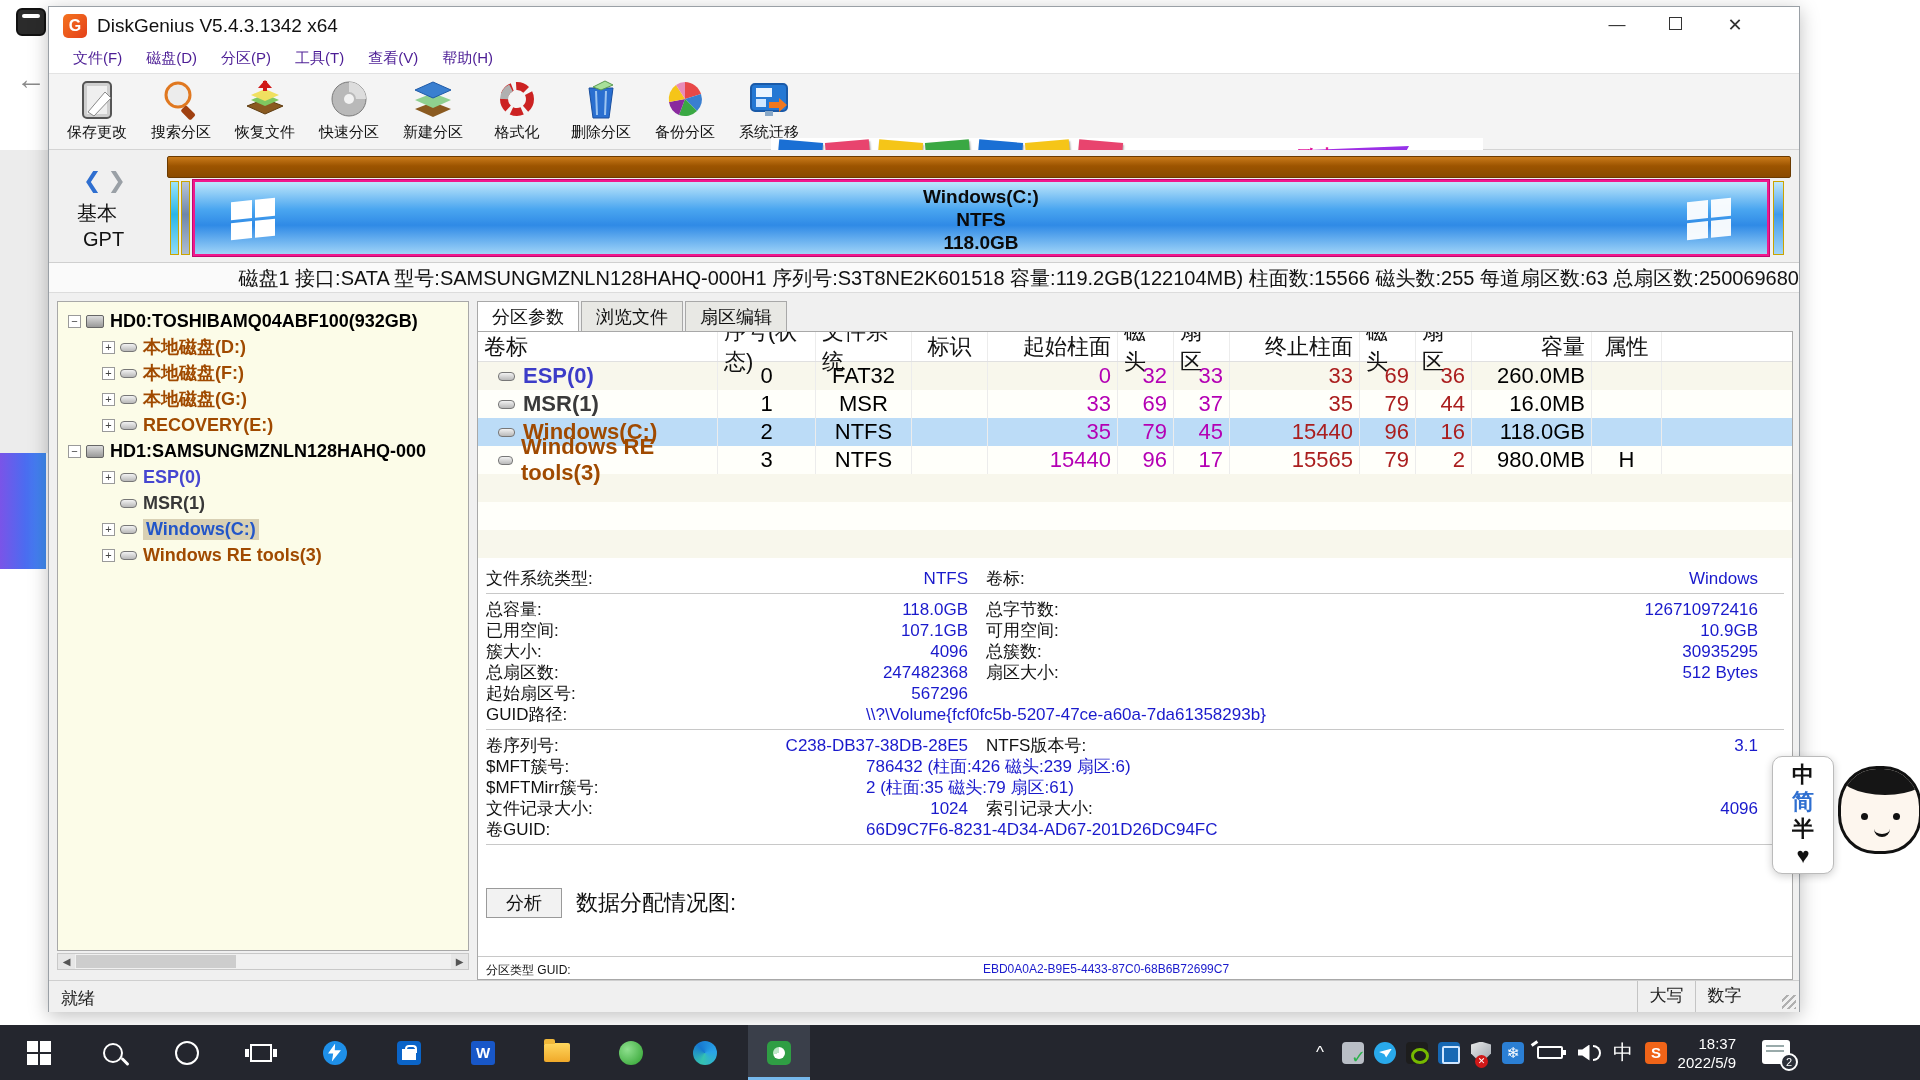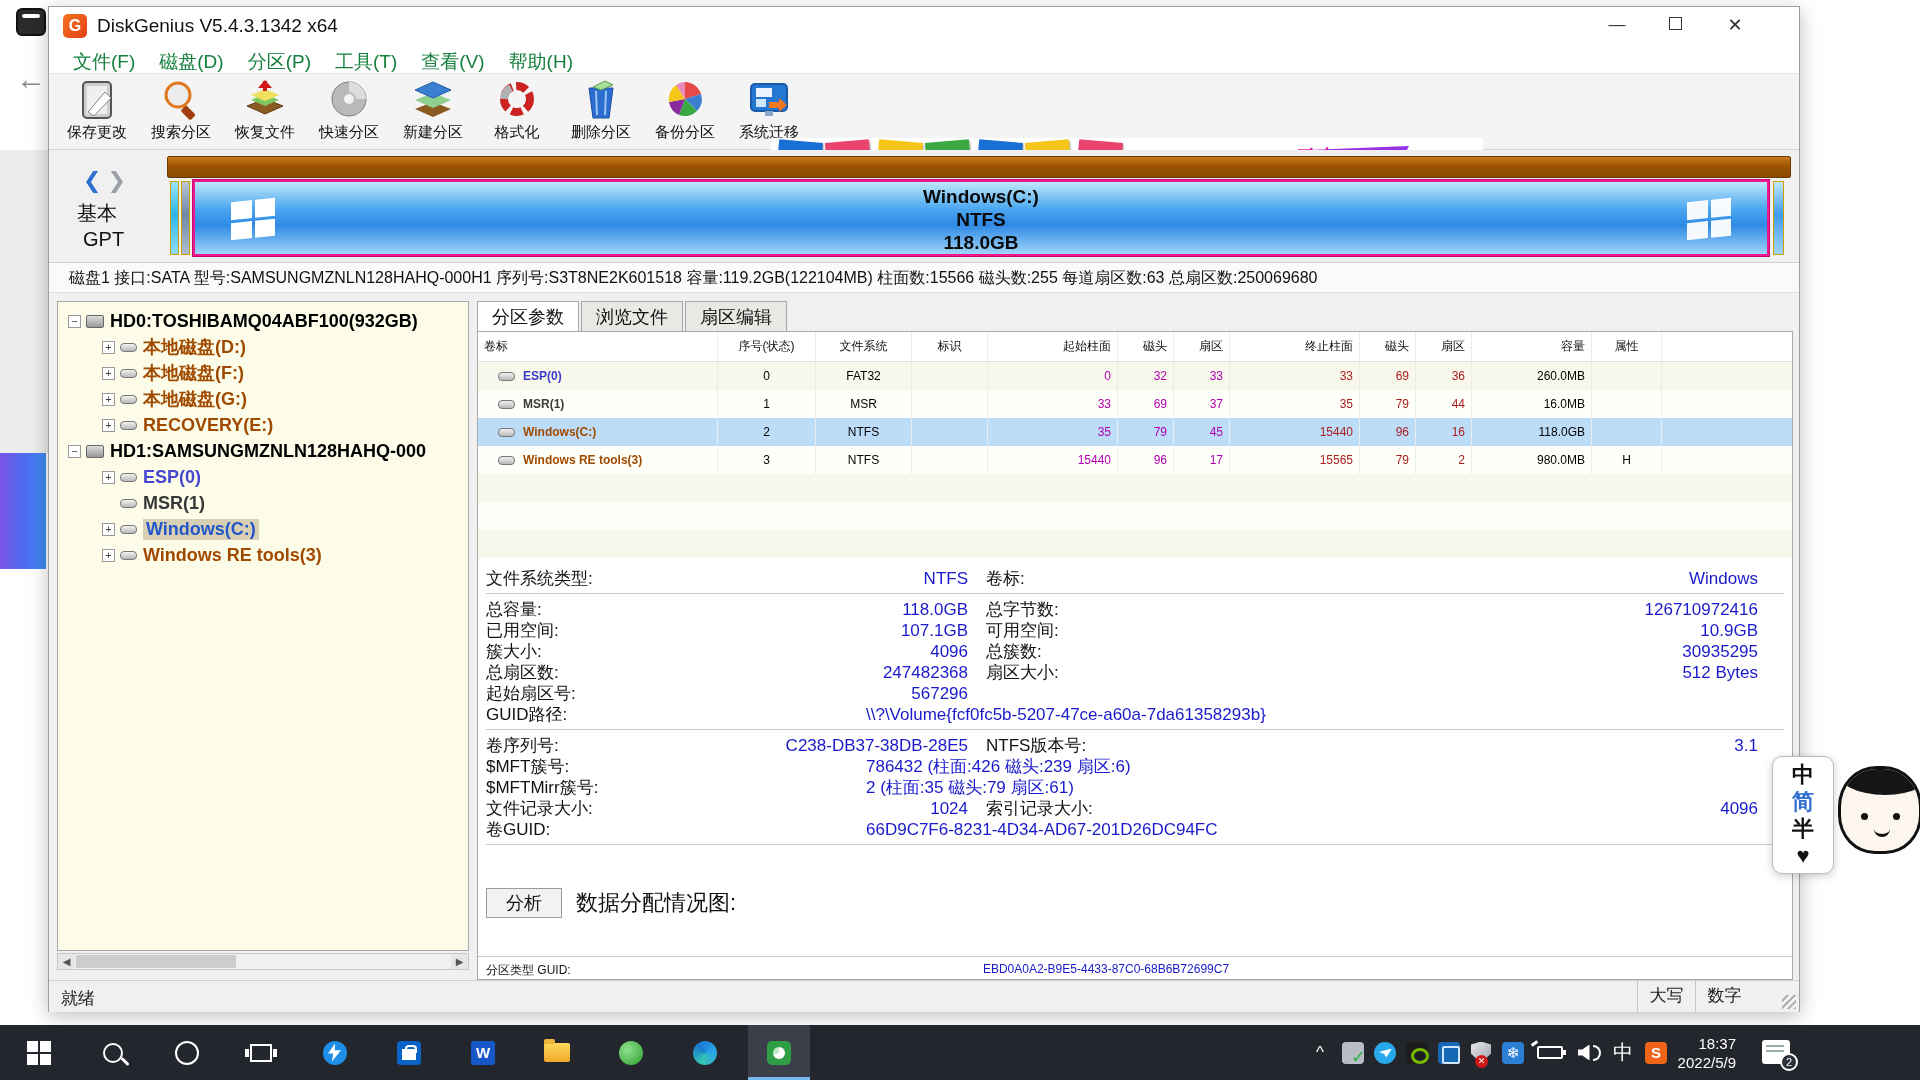--- a/index.html
+++ b/index.html
@@ -22,21 +22,21 @@
 
   #titlebar { left:0; top:0; width:100%; height:38px; background:#fff; }
   #app-icon { left:14px; top:7px; width:24px; height:24px; background:linear-gradient(135deg,#f4731f,#e4401a); border-radius:5px;
     color:#fff; font-weight:bold; font-size:16px; text-align:center; line-height:24px; }
   #title-text { left:48px; top:8px; font-size:19px; color:#111; }
   .cap-btn { top:0; width:56px; height:36px; text-align:center; line-height:36px; font-size:17px; color:#333; }
   #btn-min { left:1540px; } #btn-max { left:1598px; } #btn-close { left:1658px; font-size:18px; }
   #btn-max::after { content:""; display:inline-block; width:11px; height:11px; border:1px solid #333; }
 
   #menubar { left:0; top:38px; width:100%; height:29px; background:#fff; border-bottom:1px solid #e3e3e3; padding-left:12px; }
-  .menu-item { display:inline-block; padding:4px 12px; font-size:19px; color:#15803d;text-align:right; }
+  .menu-item { display:inline-block; padding:4px 12px; font-size:15px; color:#4c1d95;text-align:right; }
 
   
   #toolbar { left:0; top:67px; width:100%; height:76px; background:#f4f4f4; border-bottom:1px solid #d4d4d4; }
   .tool-btn { top:2px; width:80px; height:72px; text-align:center; }
   .tool-btn svg { display:block; margin:2px auto 0; }
   .tool-label { font-size:15px; color:#111; display:block; margin-top:1px; }
 
   
   #banner { left:722px; top:64px; width:712px; height:79px; background:#fff; overflow:hidden; }
   .tile { position:absolute; top:3px; width:44px; height:50px; text-align:center; line-height:50px; font-size:30px; font-weight:bold;
@@ -69,21 +69,21 @@
   .winlogo { position:absolute; width:44px; height:38px; display:grid; grid-template-columns:1fr 1fr; grid-template-rows:1fr 1fr; gap:3px; }
   .winlogo span { background:#fff; }
   #logo-left { left:36px; top:18px; transform:skewY(-6deg); }
   #logo-right { right:36px; top:18px; transform:skewY(-6deg); opacity:.95; }
   #main-part-text { position:absolute; left:0; top:3px; width:100%; text-align:center; font-size:19px; font-weight:bold; color:#0a0a0a; line-height:23px; }
   #sliver-re { position:absolute; left:1606px; top:25px; width:11px; height:74px; border:1px solid #caa400;
      background:linear-gradient(180deg,#bfe7fb,#3f9aec 45%,#9fd4f8); }
 
   
   #infobar { left:0; top:256px; width:100%; height:30px; background:#fafafa; border-bottom:1px solid #dcdcdc;
-     font-size:16px; color:#111; line-height:30px; padding-left:20px; white-space:nowrap; }
+     font-size:20px; color:#111; line-height:30px; padding-left:28px; white-space:nowrap;text-align:right; }
 
   
   #content { left:0; top:286px; width:100%; height:687px; background:#f0f0f0; }
   #tree { left:8px; top:8px; width:412px; height:650px; background:#fcfce8; border:1px solid #a8a8a8; overflow:hidden; padding-top:6px; }
   .tree-row { height:26px; display:flex; align-items:center; font-size:18px; font-weight:bold; white-space:nowrap; }
   .exp { width:13px; height:13px; border:1px solid #9a9a9a; background:#fff; font-size:11px; line-height:11px; text-align:center;
          color:#444; margin-right:5px; flex:0 0 13px; font-weight:normal; }
   .exp.none { visibility:hidden; }
   .hdd-ico { width:18px; height:13px; background:linear-gradient(180deg,#ddd,#999); border:1px solid #666; border-radius:2px; margin-right:6px; }
   .part-ico { width:17px; height:9px; background:linear-gradient(180deg,#f2f2f2,#b9b9b9); border:1px solid #777; border-radius:4px; margin-right:6px; }
@@ -94,21 +94,21 @@
   #tree-thumb { position:absolute; left:18px; top:1px; width:160px; height:13px; background:#cdcdcd; }
 
   #rpanel { left:428px; top:8px; width:1316px; height:679px; }
   #tabs { position:absolute; left:0; top:0; height:30px; }
   .tab { display:inline-block; height:30px; padding:0 14px; font-size:18px; color:#111; line-height:30px;
          border:1px solid #a8a8a8; border-bottom:none; background:#e8e8e4; margin-right:2px; }
   .tab.active { background:#fff; position:relative; z-index:2; }
   #sheet { position:absolute; left:0; top:30px; width:1316px; height:649px; background:#fff; border:1px solid #a8a8a8; overflow:hidden; }
 
   #ptable { position:absolute; left:0; top:0; width:100%; }
-  .trow { display:flex; height:28px; align-items:center; font-size:12px; }
+  .trow { display:flex; height:28px; align-items:center; font-size:22px; }
   .trow.hdr { height:30px; border-bottom:1px solid #e0e0e0; color:#111; }
   .tcell { height:100%; display:flex; align-items:center; border-right:1px solid #ececec; padding:0 6px; }
   .c0 { width:240px; } .c1 { width:98px; justify-content:center; } .c2 { width:96px; justify-content:center; }
   .c3 { width:76px; justify-content:center; } .c4 { width:130px; justify-content:flex-end; }
   .c5 { width:56px; justify-content:flex-end; } .c6 { width:56px; justify-content:flex-end; }
   .c7 { width:130px; justify-content:flex-end; } .c8 { width:56px; justify-content:flex-end; }
   .c9 { width:56px; justify-content:flex-end; } .c10 { width:120px; justify-content:flex-end; } .c11 { width:70px; justify-content:center; }
   .trow:not(.hdr) .c4, .trow:not(.hdr) .c5, .trow:not(.hdr) .c6 { color:#b400b4; }
   .trow:not(.hdr) .c7, .trow:not(.hdr) .c8, .trow:not(.hdr) .c9 { color:#aa1e1e; }
   .row-even { background:#fffffa; } .row-odd { background:#f8f7ec; }

